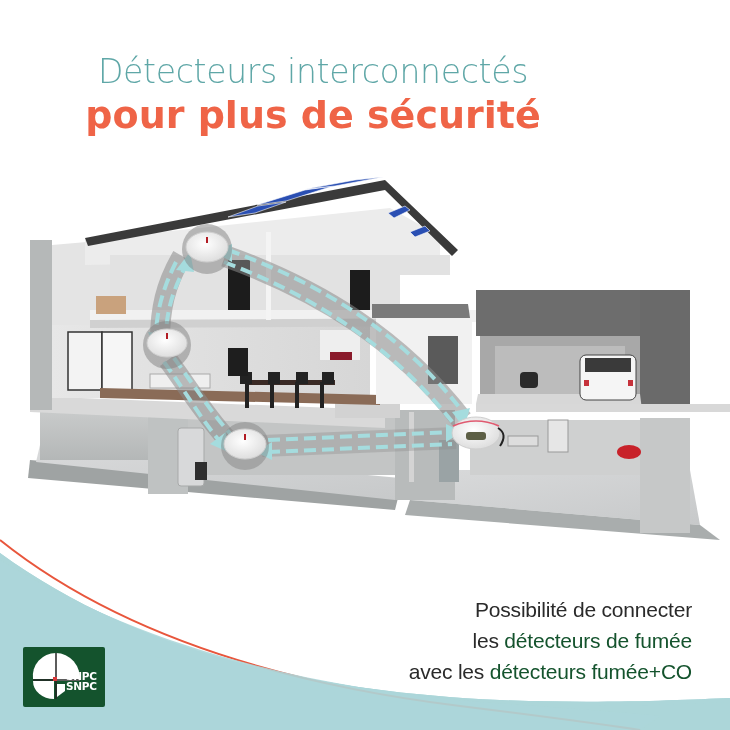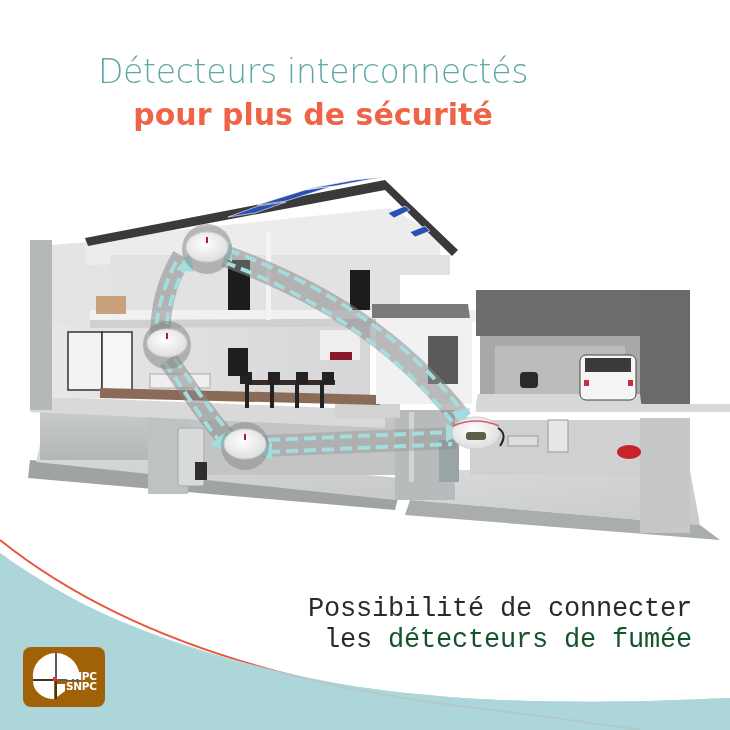--- a/index.html
+++ b/index.html
@@ -1,23 +1,23 @@
 <!DOCTYPE html>
 <html><head>
 <meta charset="utf-8">
 <style>
   html, body { margin: 0; padding: 0; }
   body { width: 730px; height: 730px; position: relative; overflow: hidden; background: #ffffff; font-family: "Liberation Sans", sans-serif; }
   .title-block { position: absolute; left: 0; top: 52px; width: 626px; text-align: center; }
   .title-line1 { font-family: "DejaVu Sans", sans-serif; font-weight: 300; font-size: 33px; color: #5fa7a7; letter-spacing: -0.3px; line-height: 40px; }
-  .title-line2 { font-family: "DejaVu Sans", sans-serif; font-weight: bold; font-size: 30px; color: #ef6447; line-height: 42px; margin-top: 2px; }
+  .title-line2 { font-family: "DejaVu Sans", sans-serif; font-weight: bold; font-size: 38px; color: #ef6447; line-height: 42px; margin-top: 2px; }
   .scene { position: absolute; left: 0; top: 0; width: 730px; height: 730px; }
-  .caption { position: absolute; right: 38px; top: 594px; text-align: right; font-family: Liberation Mono, monospace; font-size: 27px; line-height: 31px; color: #2a2a2a; letter-spacing: -0.2px; }
+  .caption { position: absolute; right: 38px; top: 594px; text-align: right; font-family: Liberation Sans, sans-serif; font-size: 21px; line-height: 31px; color: #2a2a2a; letter-spacing: -0.2px; }
   .caption .accent { color: #14532d; }
-  .logo { position: absolute; left: 23px; top: 647px; width: 82px; height: 60px; background: #a16207; border-radius: 8px; }
+  .logo { position: absolute; left: 23px; top: 647px; width: 82px; height: 60px; background: #14532d; border-radius: 2px; }
   .logo-text { position: absolute; left: 43px; top: 24px; color: #ffffff; font-family: "DejaVu Sans", sans-serif; font-weight: bold; font-size: 10.5px; line-height: 10px; letter-spacing: -0.3px; }
 </style>
 </head>
 <body>
 
 <svg class="scene" viewBox="0 0 730 730" xmlns="http://www.w3.org/2000/svg">
   <defs>
     <linearGradient id="concrete" x1="0" y1="0" x2="0" y2="1">
       <stop offset="0" stop-color="#c9cbcb"></stop>
       <stop offset="1" stop-color="#b4b7b7"></stop>
@@ -196,20 +196,21 @@
 </svg>
 
 <div class="title-block">
   <div class="title-line1">Détecteurs interconnectés</div>
   <div class="title-line2">pour plus de sécurité</div>
 </div>
 
 <div class="caption">
   <div>Possibilité de connecter</div>
   <div><span>les </span><span class="accent">détecteurs de fumée</span></div>
+  <div><span>avec les </span><span class="accent">détecteurs fumée+CO</span></div>
 </div>
 
 <div class="logo">
   <svg width="82" height="60" viewBox="0 0 82 60" style="position:absolute;left:0;top:0;">
     <path d="M33,6 A24,26 0 0 1 57,34 L33,34 Z" fill="#ffffff"></path>
     <path d="M10,32 A23,23 0 0 1 33,6 L33,32 Z" fill="#ffffff"></path>
     <path d="M10,34 L31,34 L31,52 A21,18 0 0 1 10,34 Z" fill="#ffffff"></path>
     <path d="M34,37 L42,37 L42,44 L34,50 Z" fill="#ffffff"></path>
     <line x1="33" y1="6" x2="33" y2="52" stroke="#262626" stroke-width="1.5"></line>
     <line x1="10" y1="33" x2="57" y2="33" stroke="#262626" stroke-width="1.5"></line>

